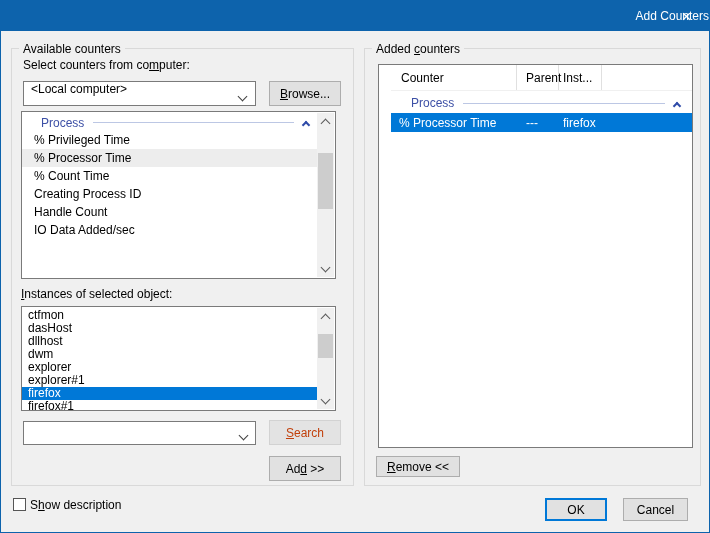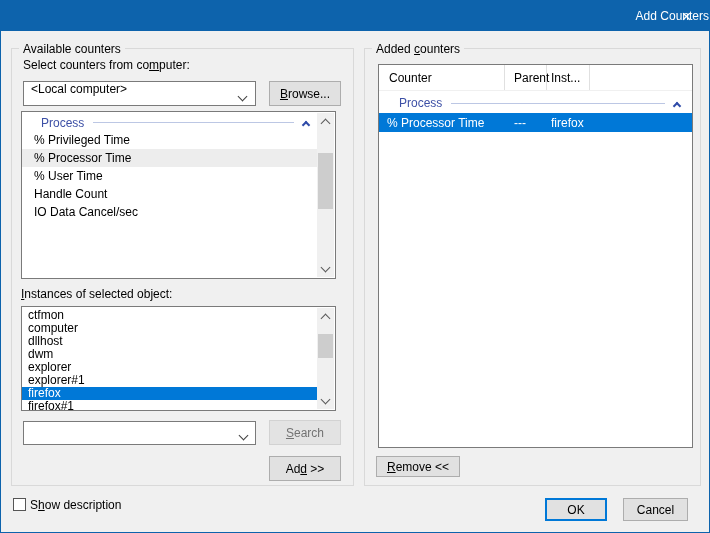--- a/index.html
+++ b/index.html
@@ -33,21 +33,21 @@
   .chv { display:inline-block; width:7px; height:7px;
          border-right:1.5px solid #404040; border-bottom:1.5px solid #404040; }
   .chv.down { transform:rotate(45deg); }
   .chv.up { transform:rotate(-135deg); margin-top:5px; }
   .chv.small { width:5px; height:5px; }
   .chv.blue { border-color:#2f4ba8; border-width:2px; width:6px; height:6px; }
 
   
   .btn { position:absolute; background:#e1e1e1; border:1px solid #adadad;
          display:flex; align-items:center; justify-content:center; font-size:12px; cursor:default; }
-  .btn.disabled { background:#e3e3e3; border-color:#d2d2d2; color:#737373; }
+  .btn.disabled { background:#e3e3e3; border-color:#d2d2d2; color:#c2410c; }
   .btn.default { border:2px solid #0078d7; }
 
   
   .listbox { position:absolute; background:#fff; border:1px solid #7a7a7a; overflow:hidden; }
   .obj-header { height:19px; display:flex; align-items:center; color:#3d50a6;
                 padding:2px 6px 0 19px; }
   .obj-header .hline { flex:1; height:1px; background:#bcc7e4; margin:0 9px 0 9px; }
   .crow { height:18px; line-height:18px; padding-left:12px; width:calc(100% - 17px); }
   .crow.hot { background:#ededed; }
   .irow { height:13px; line-height:13px; padding-left:6px; width:calc(100% - 17px); }
@@ -57,21 +57,21 @@
   .sb { position:absolute; top:1px; right:1px; bottom:1px; width:17px; background:#f0f0f0; }
   .sb-btn { position:absolute; left:0; width:17px; height:17px; display:flex;
             align-items:center; justify-content:center; }
   .sb-btn.up { top:0; } .sb-btn.down { bottom:0; }
   .sb-btn .chv { border-color:#5a5a5a; border-width:1.5px; }
   .sb-btn .chv.up { margin-top:3px; }
   .sb-btn .chv.down { margin-bottom:3px; }
   .sb-thumb { position:absolute; left:1px; width:15px; background:#cdcdcd; }
 
   
-  .tbl { position:absolute; background:#fff; border:1px solid #7a7a7a; overflow:hidden; }
+  .tbl { position:absolute; background:#fff; border:1px solid #7a7a7a; overflow:hidden;padding-left:12px; }
   .tbl-head { display:flex; height:26px; align-items:stretch; border-bottom:1px solid #f0f0f0; }
   .th { display:flex; align-items:center; border-right:1px solid #e0e0e0; padding-left:9px; }
   .th.c1 { width:126px; padding-left:10px; } .th.c2 { width:42px; } .th.c3 { width:43px; padding-left:4px; }
   .th.c4 { flex:1; border-right:none; }
   .tbl .obj-header { height:22px; padding-left:20px; }
   .trow { height:19px; display:flex; align-items:center; }
   .trow.sel { background:#0078d7; color:#fff; }
   .td { overflow:visible; white-space:nowrap; }
   .td.c1 { width:126px; padding-left:8px; } .td.c2 { width:42px; padding-left:9px; }
   .td.c3 { padding-left:4px; }
@@ -106,39 +106,40 @@
     </div>
 
   <div class="listbox" style="left:20px; top:110px; width:315px; height:168px;">
     <div class="obj-header">
       <span>Process</span>
       <span class="hline"></span>
       <span class="chv small blue up" style="margin-right:20px;"></span>
     </div>
     <div class="crow">% Privileged Time</div>
     <div class="crow hot">% Processor Time</div>
-    <div class="crow">% User Time</div>
+    <div class="crow">% Count Time</div>
+    <div class="crow">Creating Process ID</div>
     <div class="crow">Handle Count</div>
-    <div class="crow">IO Data Cancel/sec</div>
+    <div class="crow">IO Data Added/sec</div>
     <div class="sb">
       <div class="sb-btn up">
           <span class="chv up"></span>
         </div>
       <div class="sb-thumb" style="top:40px; height:56px;"></div>
       <div class="sb-btn down">
           <span class="chv down"></span>
         </div>
     </div>
   </div>
 
   <span class="lbl" style="left:20px; top:286px;"><span class="mn">I</span><span>nstances of selected object:</span></span>
 
   <div class="listbox" style="left:20px; top:305px; width:315px; height:105px; padding-top:2px;">
     <div class="irow">ctfmon</div>
-    <div class="irow">computer</div>
+    <div class="irow">dasHost</div>
     <div class="irow">dllhost</div>
     <div class="irow">dwm</div>
     <div class="irow">explorer</div>
     <div class="irow">explorer#1</div>
     <div class="irow sel">firefox</div>
     <div class="irow">firefox#1</div>
     <div class="sb">
       <div class="sb-btn up">
           <span class="chv up"></span>
         </div>

